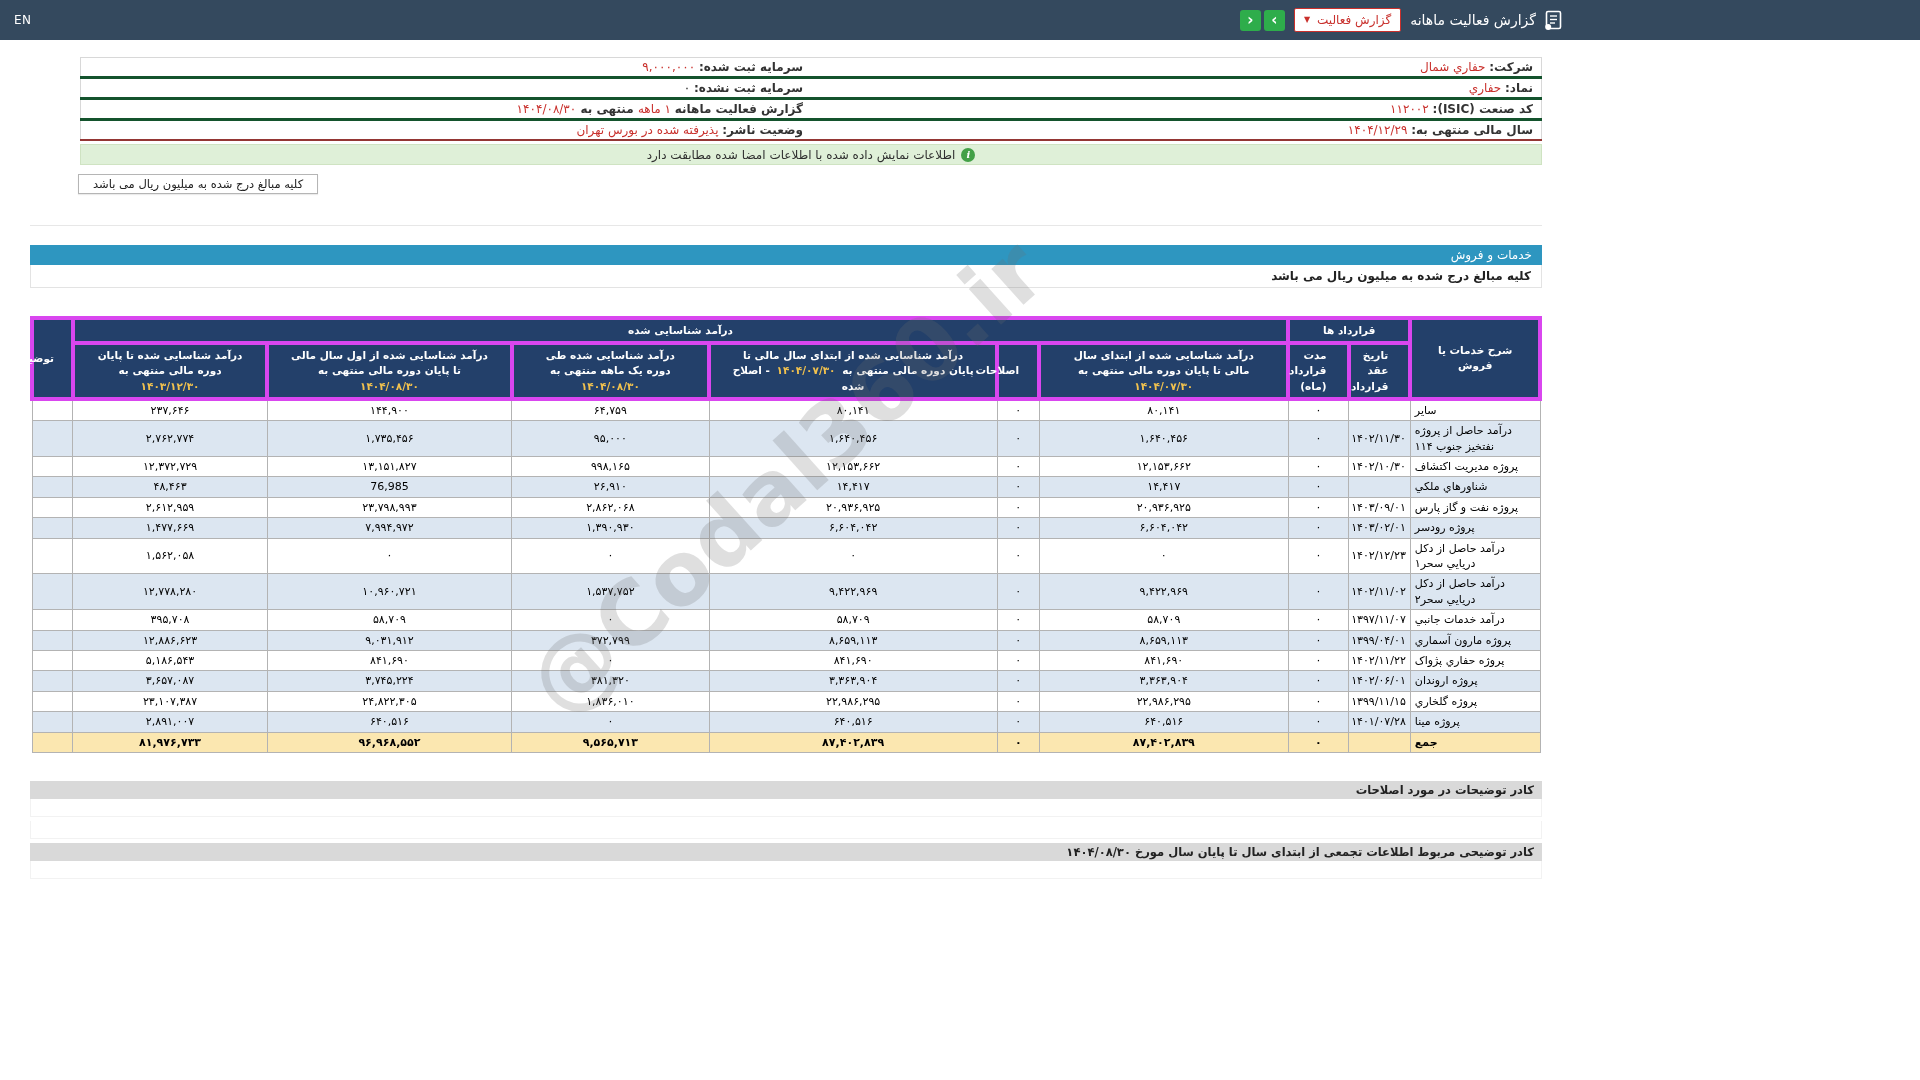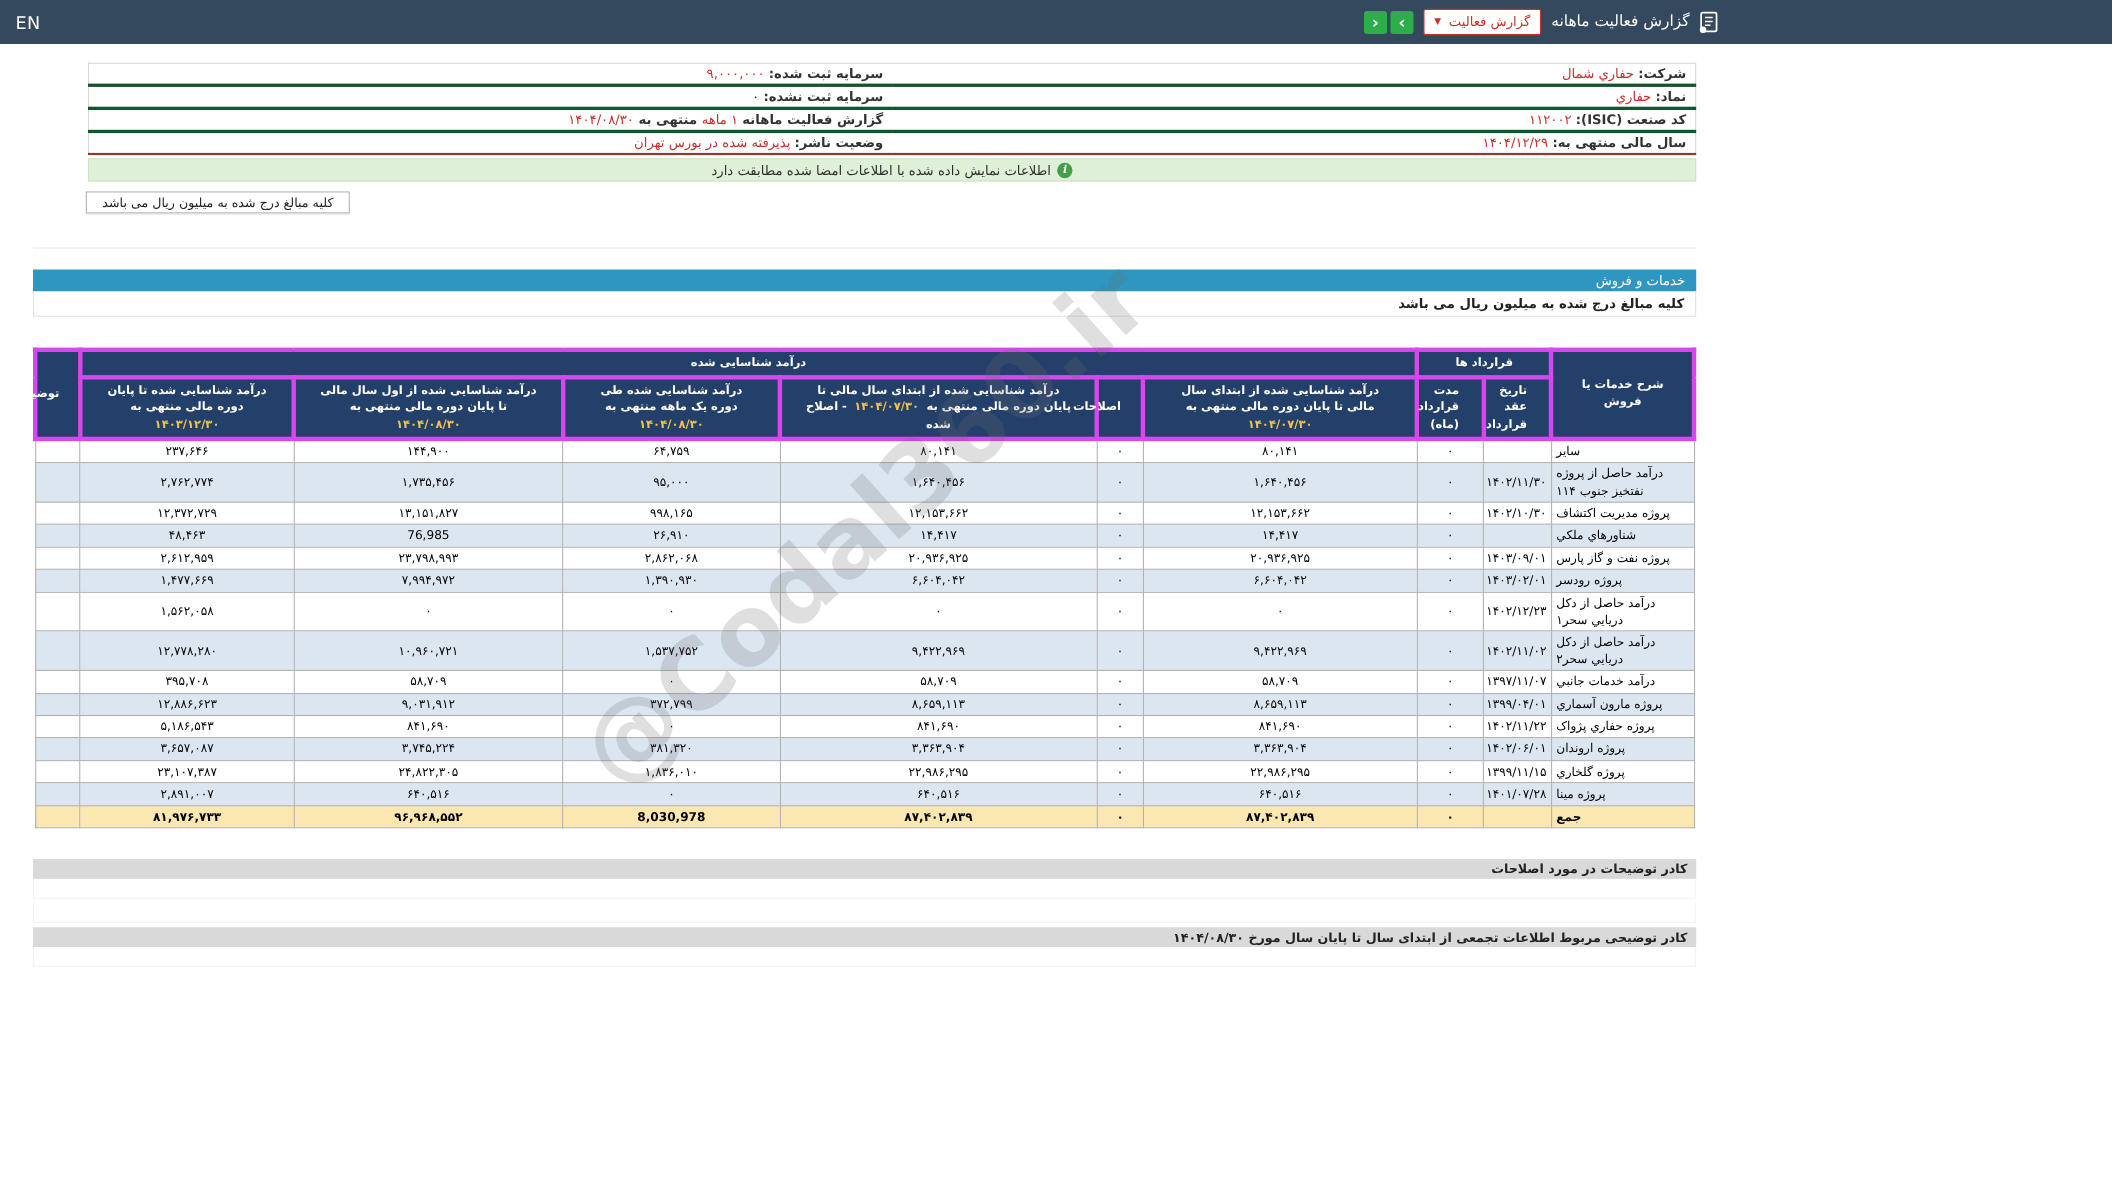--- a/index.html
+++ b/index.html
@@ -24,21 +24,21 @@
   .tb{display:flex;align-items:center;gap:9px;height:40px;width:1548px;margin:0 14px 0 auto;margin-right:14px;margin-left:auto}
   .tb{margin-right:auto;margin-left:14px}
   .doc-icon{display:inline-flex;align-items:center}
   .topbar-title{color:#fff;font-size:14px}
   .report-select{display:inline-flex;align-items:center;gap:7px;background:#fff;border:1px solid var(--accent-red);
     color:var(--accent-red);font-size:12px;padding:3px 9px;border-radius:2px;cursor:pointer;height:24px}
   .report-select .caret{font-size:8px;line-height:1}
   .nav-btns{display:inline-flex;gap:3px}
   .nav-btn{width:21px;height:21px;background:var(--nav-green);border:none;border-radius:3px;color:#fff;
     font-size:15px;font-weight:bold;line-height:19px;cursor:pointer;font-family:"DejaVu Sans",sans-serif}
-  .en-link{margin-inline-start:auto;color:#fff;font-size:16px;text-decoration:none;cursor:pointer;letter-spacing:.5px}
+  .en-link{margin-inline-start:auto;color:#fff;font-size:12px;text-decoration:none;cursor:pointer;letter-spacing:.5px}
 
   
   .container{width:1512px;margin-left:auto;margin-right:378px}
   
   .container{margin-right:378px;margin-left:30px}
 
   
   .info-section{margin:17px 0 0 0;padding-left:0;margin-left:48px;margin-right:0;width:1462px}
   .info-table{width:100%;border-collapse:collapse;border:1px solid #d8d8d8;border-bottom:2px solid var(--rule-red)}
   .info-table td{width:50%;padding:2px 8px;font-size:12px;border-bottom:3px solid #14532d;height:19px;white-space:nowrap}
@@ -371,21 +371,21 @@
               <td>۲,۸۹۱,۰۰۷</td>
               <td></td>
             </tr>
             <tr class="total">
               <td class="desc">جمع</td>
               <td></td>
               <td>۰</td>
               <td>۸۷,۴۰۲,۸۳۹</td>
               <td>۰</td>
               <td>۸۷,۴۰۲,۸۳۹</td>
-              <td>8,030,978</td>
+              <td>۹,۵۶۵,۷۱۳</td>
               <td>۹۶,۹۶۸,۵۵۲</td>
               <td>۸۱,۹۷۶,۷۳۳</td>
               <td></td>
             </tr>
           </tbody>
       </table>
     </div>
   </section>
 
   <section class="footers">

